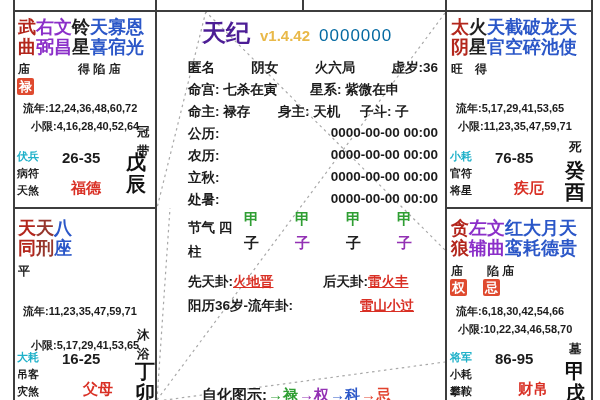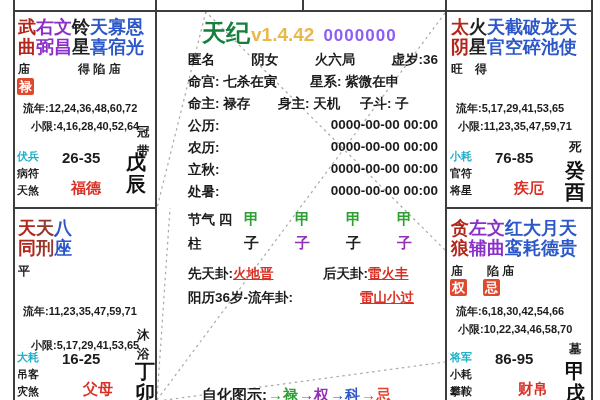--- a/index.html
+++ b/index.html
@@ -18,27 +18,27 @@
   .liunian{position:absolute;left:10px;top:90px;font-size:11px;font-weight:600;white-space:nowrap;}
   .xiaoxian{position:absolute;left:18px;top:108px;font-size:11px;font-weight:600;white-space:nowrap;}
   .state{position:absolute;left:124px;width:14px;font-size:12.5px;font-weight:600;line-height:19px;word-break:break-all;}
   .shensha{position:absolute;left:4px;top:137px;font-size:11px;font-weight:600;line-height:17px;}
   .shensha span{display:block;}
   .age{position:absolute;left:49px;top:138px;font-size:15px;font-weight:600;}
   .pname{position:absolute;top:168px;font-size:15px;font-weight:700;color:#d93025;}
   .ganzhi{position:absolute;width:22px;font-size:20px;font-weight:700;line-height:22px;word-break:break-all;color:#111;}
   
   #center{position:absolute;left:156px;top:11px;width:289px;height:389px;}
-  .crow{position:absolute;left:32px;width:250px;font-size:13.5px;font-weight:600;white-space:nowrap;}
+  .crow{position:absolute;left:32px;width:250px;font-size:13.5px;font-weight:600;white-space:nowrap;margin-top:8px;}
   .crow .abs{position:absolute;top:0;}
   .flexrow{display:flex;justify-content:space-between;}
   #title-row{position:absolute;left:46px;top:6px;white-space:nowrap;}
-  #app-title{font-size:24px;font-weight:700;color:#15803d;}
-  #app-version{font-size:19px;font-weight:700;color:#e9b949;margin-left:1px;}
-  #app-serial{font-size:17px;font-weight:700;color:#8b5cf6;margin-left:9px;letter-spacing:1px;}
+  #app-title{font-size:24px;font-weight:700;color:#4c1d95;}
+  #app-version{font-size:15px;font-weight:700;color:#e9b949;margin-left:10px;}
+  #app-serial{font-size:17px;font-weight:400;color:#0369a1;margin-left:9px;letter-spacing:1px;}
   .pillars{position:absolute;left:88px;white-space:nowrap;font-size:15px;font-weight:700;}
   .pillars span{display:inline-block;width:51px;}
   .u{text-decoration:underline;}
   .gua-val{color:#d93025;font-weight:700;}
   #zihua{position:absolute;left:46px;top:375px;font-size:15px;font-weight:700;white-space:nowrap;}
   #zihua span{margin-right:1px;}
   
   .c-main{color:#b3261c;} .c-dred{color:#96362c;} .c-purple{color:#8b2fc9;} .c-blue{color:#2b57c8;}
   .c-ink{color:#1f1f1f;} .c-cyan{color:#1fb1c9;} .c-green{color:#2f9e33;} .c-vio{color:#9331b4;}
   .c-orange{color:#e2432e;}

